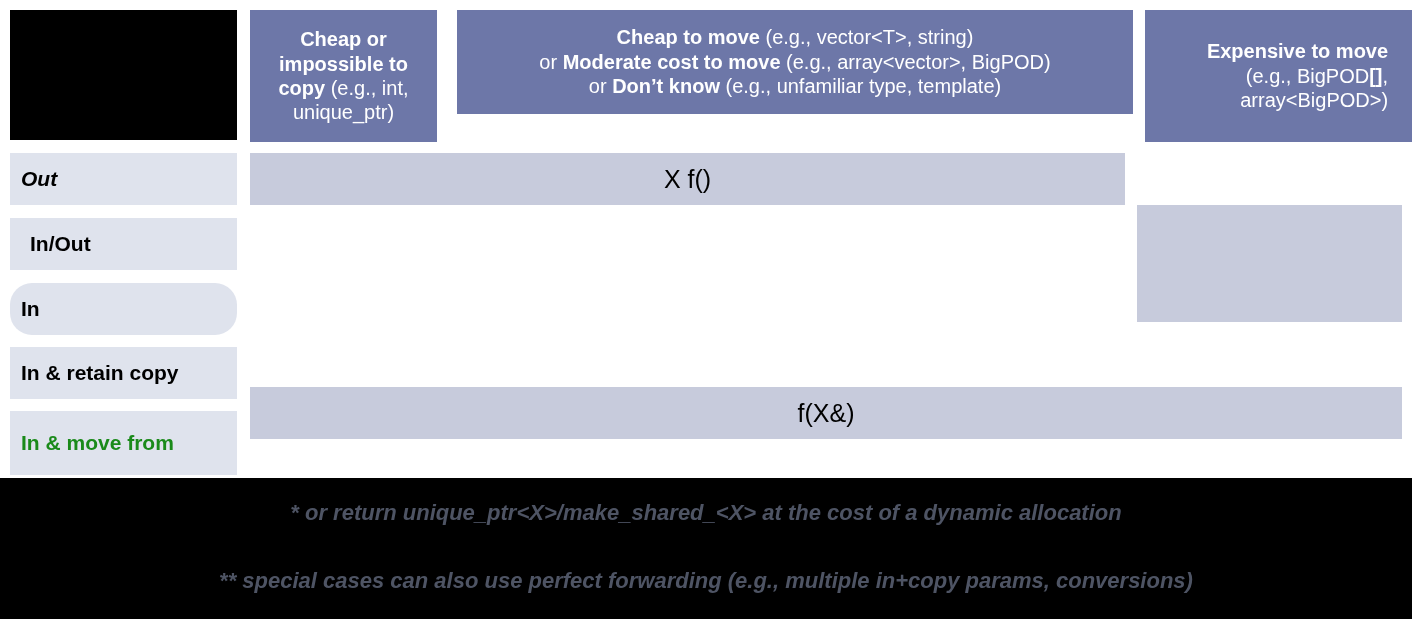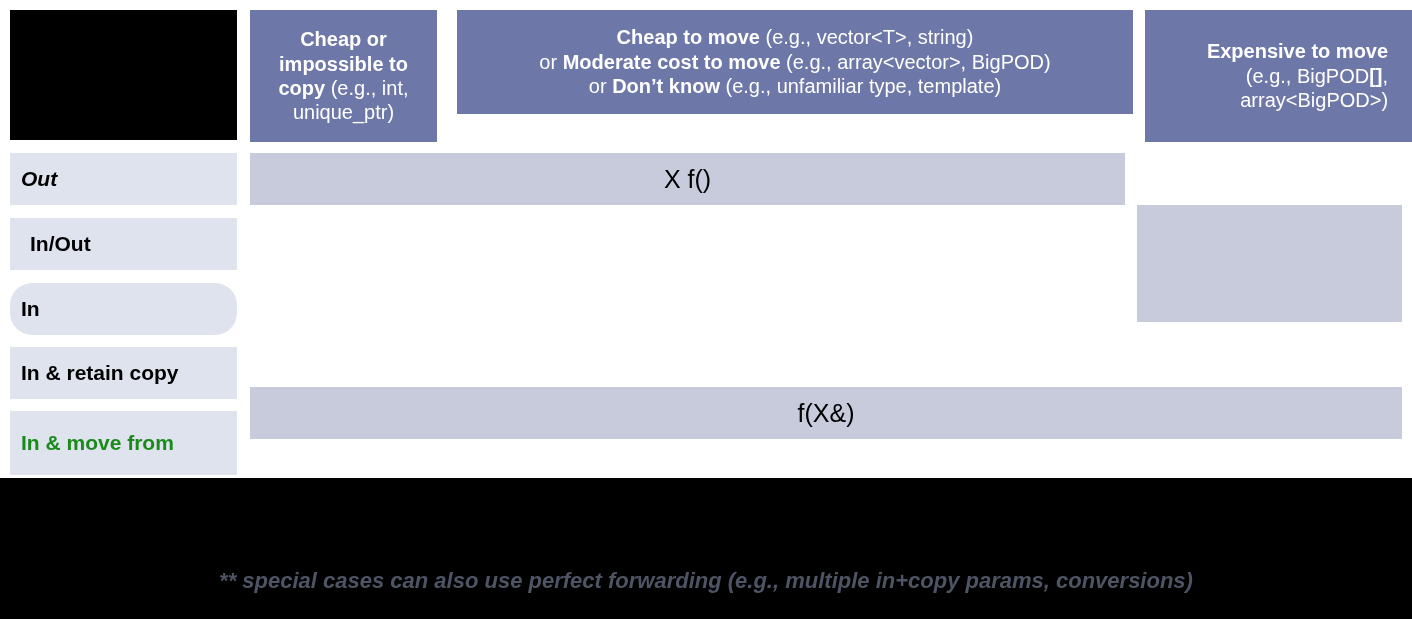--- a/index.html
+++ b/index.html
@@ -120,18 +120,21 @@
   <div class="blk cell" style="left:250px; top:218px; width:1152px; height:52px;">
     <span>f(X&amp;)</span>
   </div>
 
   <div class="blk cell" style="left:250px; top:283px; width:187px; height:116px;">
     <span>f(X)</span>
   </div>
 
   <div class="blk footer-band" style="left:0px; top:478px; width:1412px; height:141px;"></div>
 
+  <div class="footnote" style="left:0px; top:500px; width:1412px;">
+    <span>* or return unique_ptr&lt;X&gt;/make_shared_&lt;X&gt; at the cost of a dynamic allocation</span>
+  </div>
 
   <div class="footnote" style="left:0px; top:568px; width:1412px;">
     <span>** special cases can also use perfect forwarding (e.g., multiple in+copy params, conversions)</span>
   </div>
 
 </div>
 
 </body></html>

